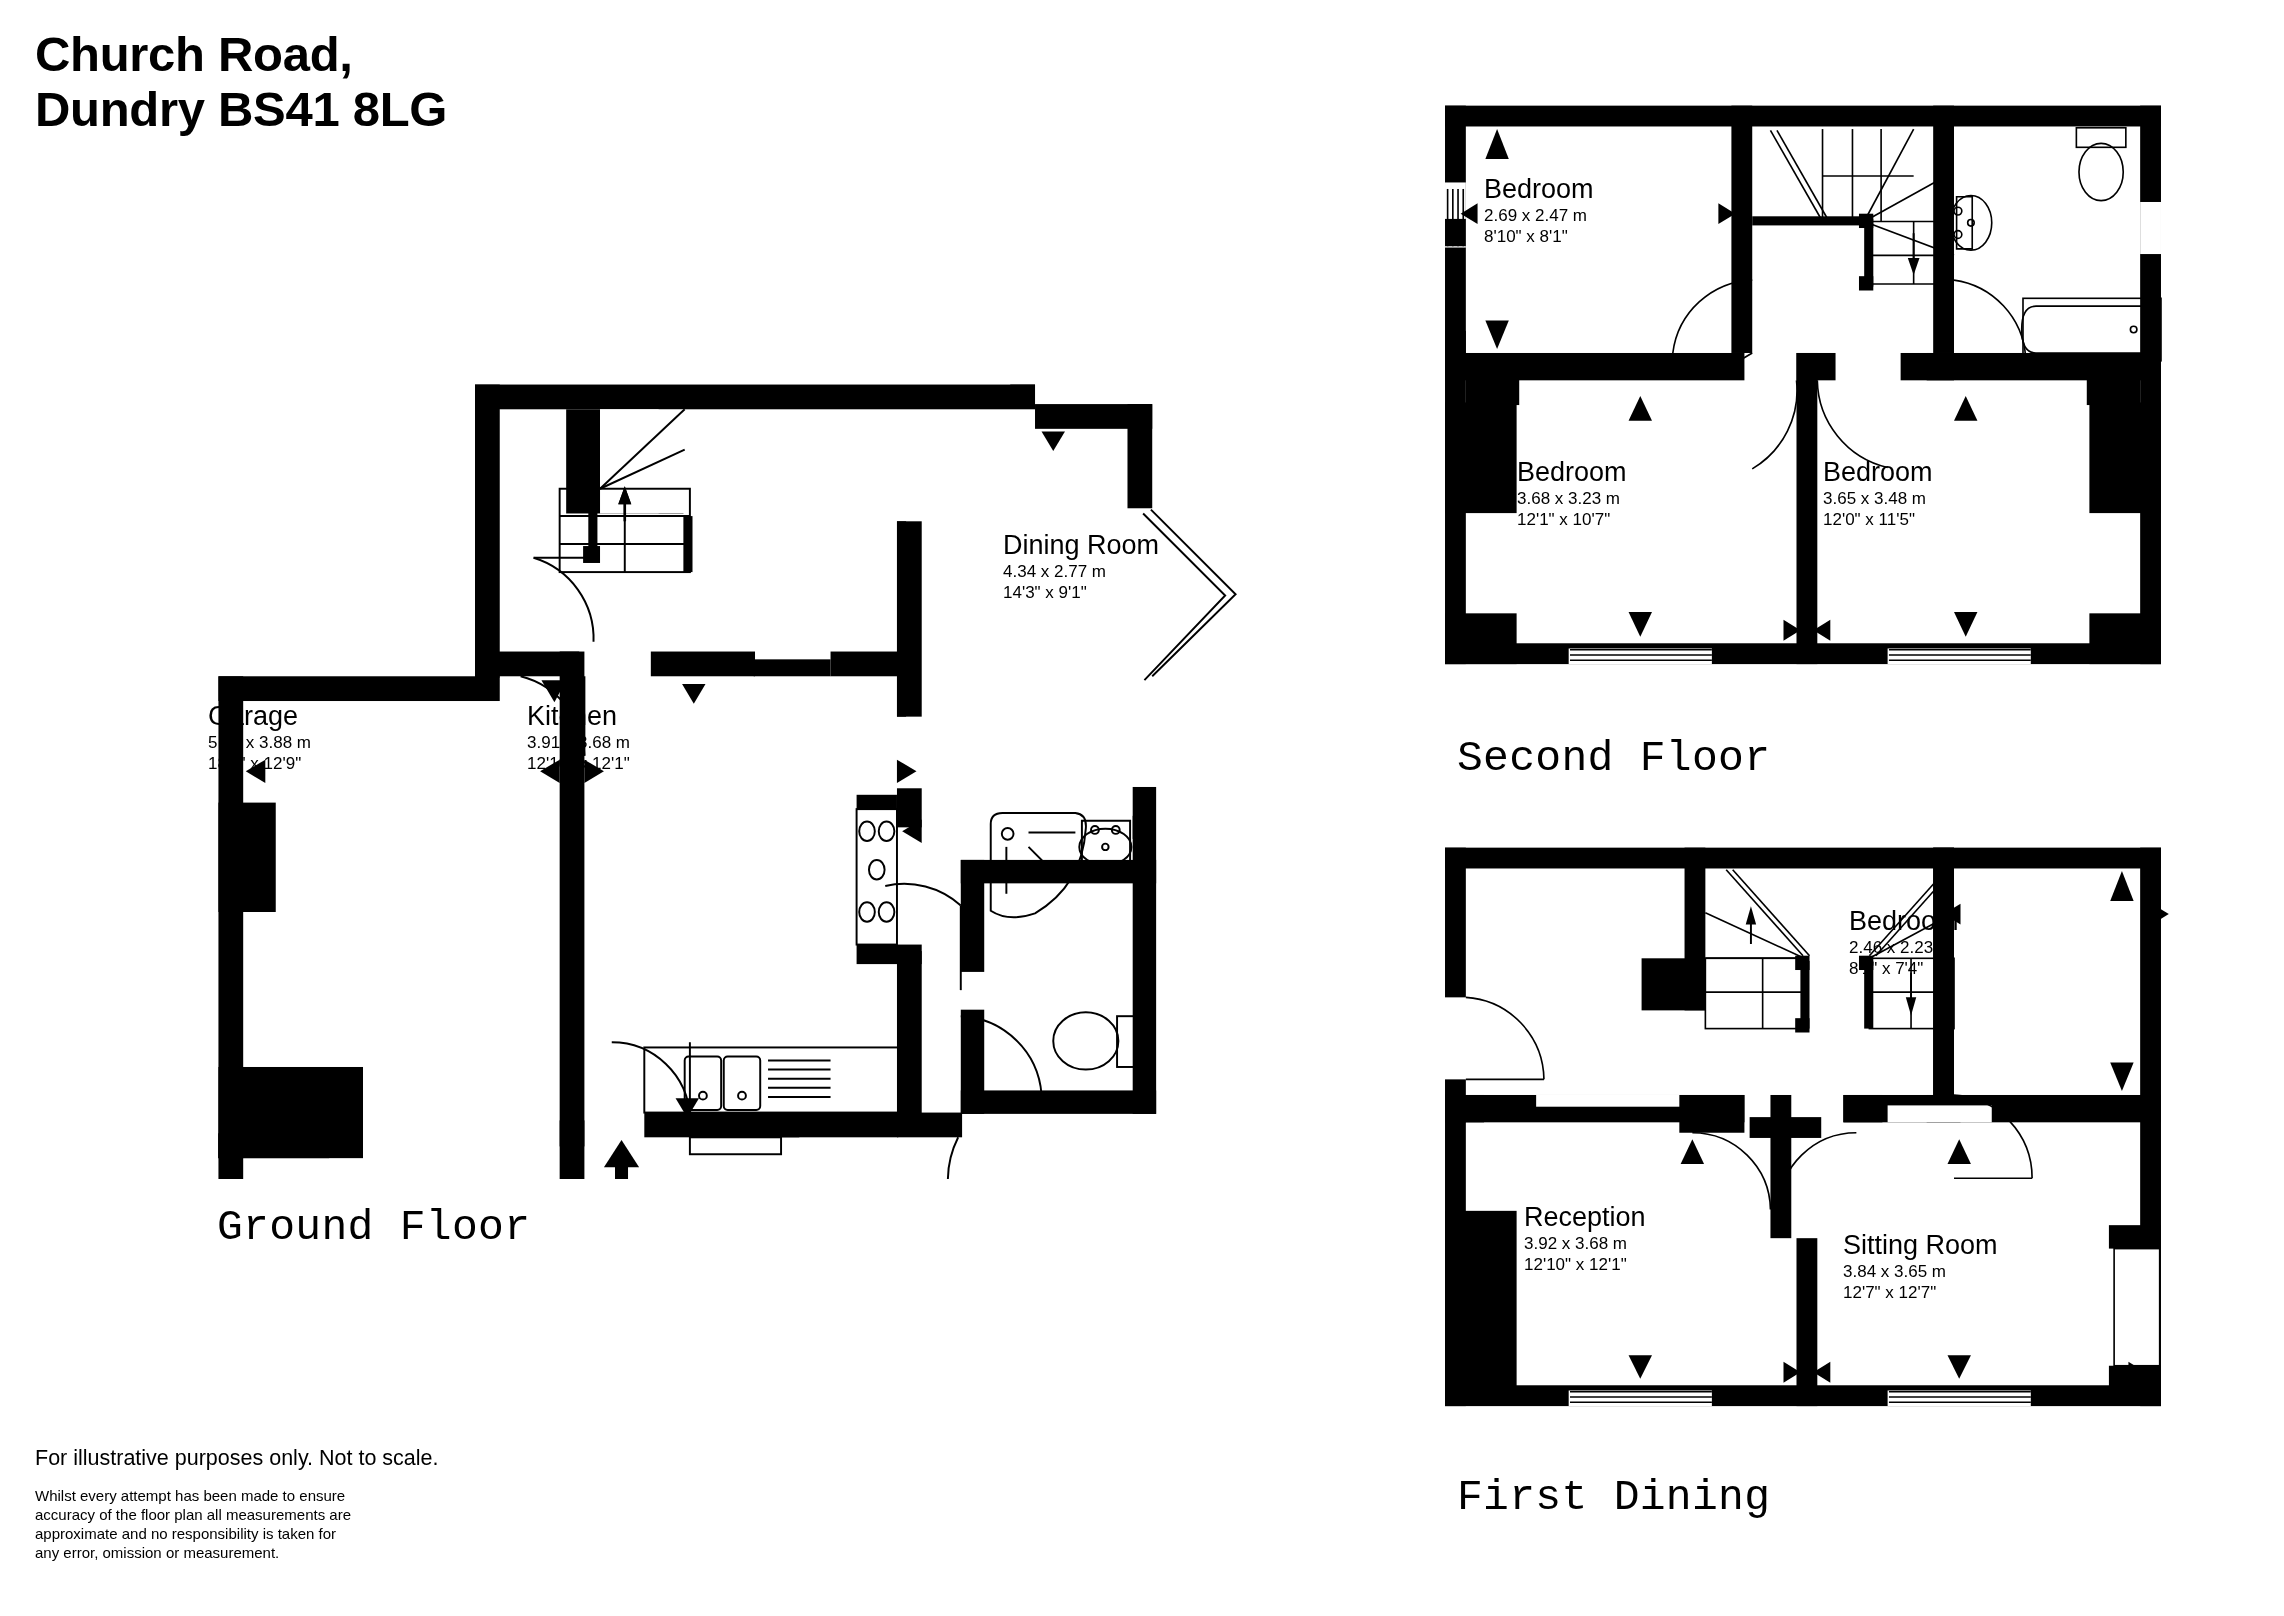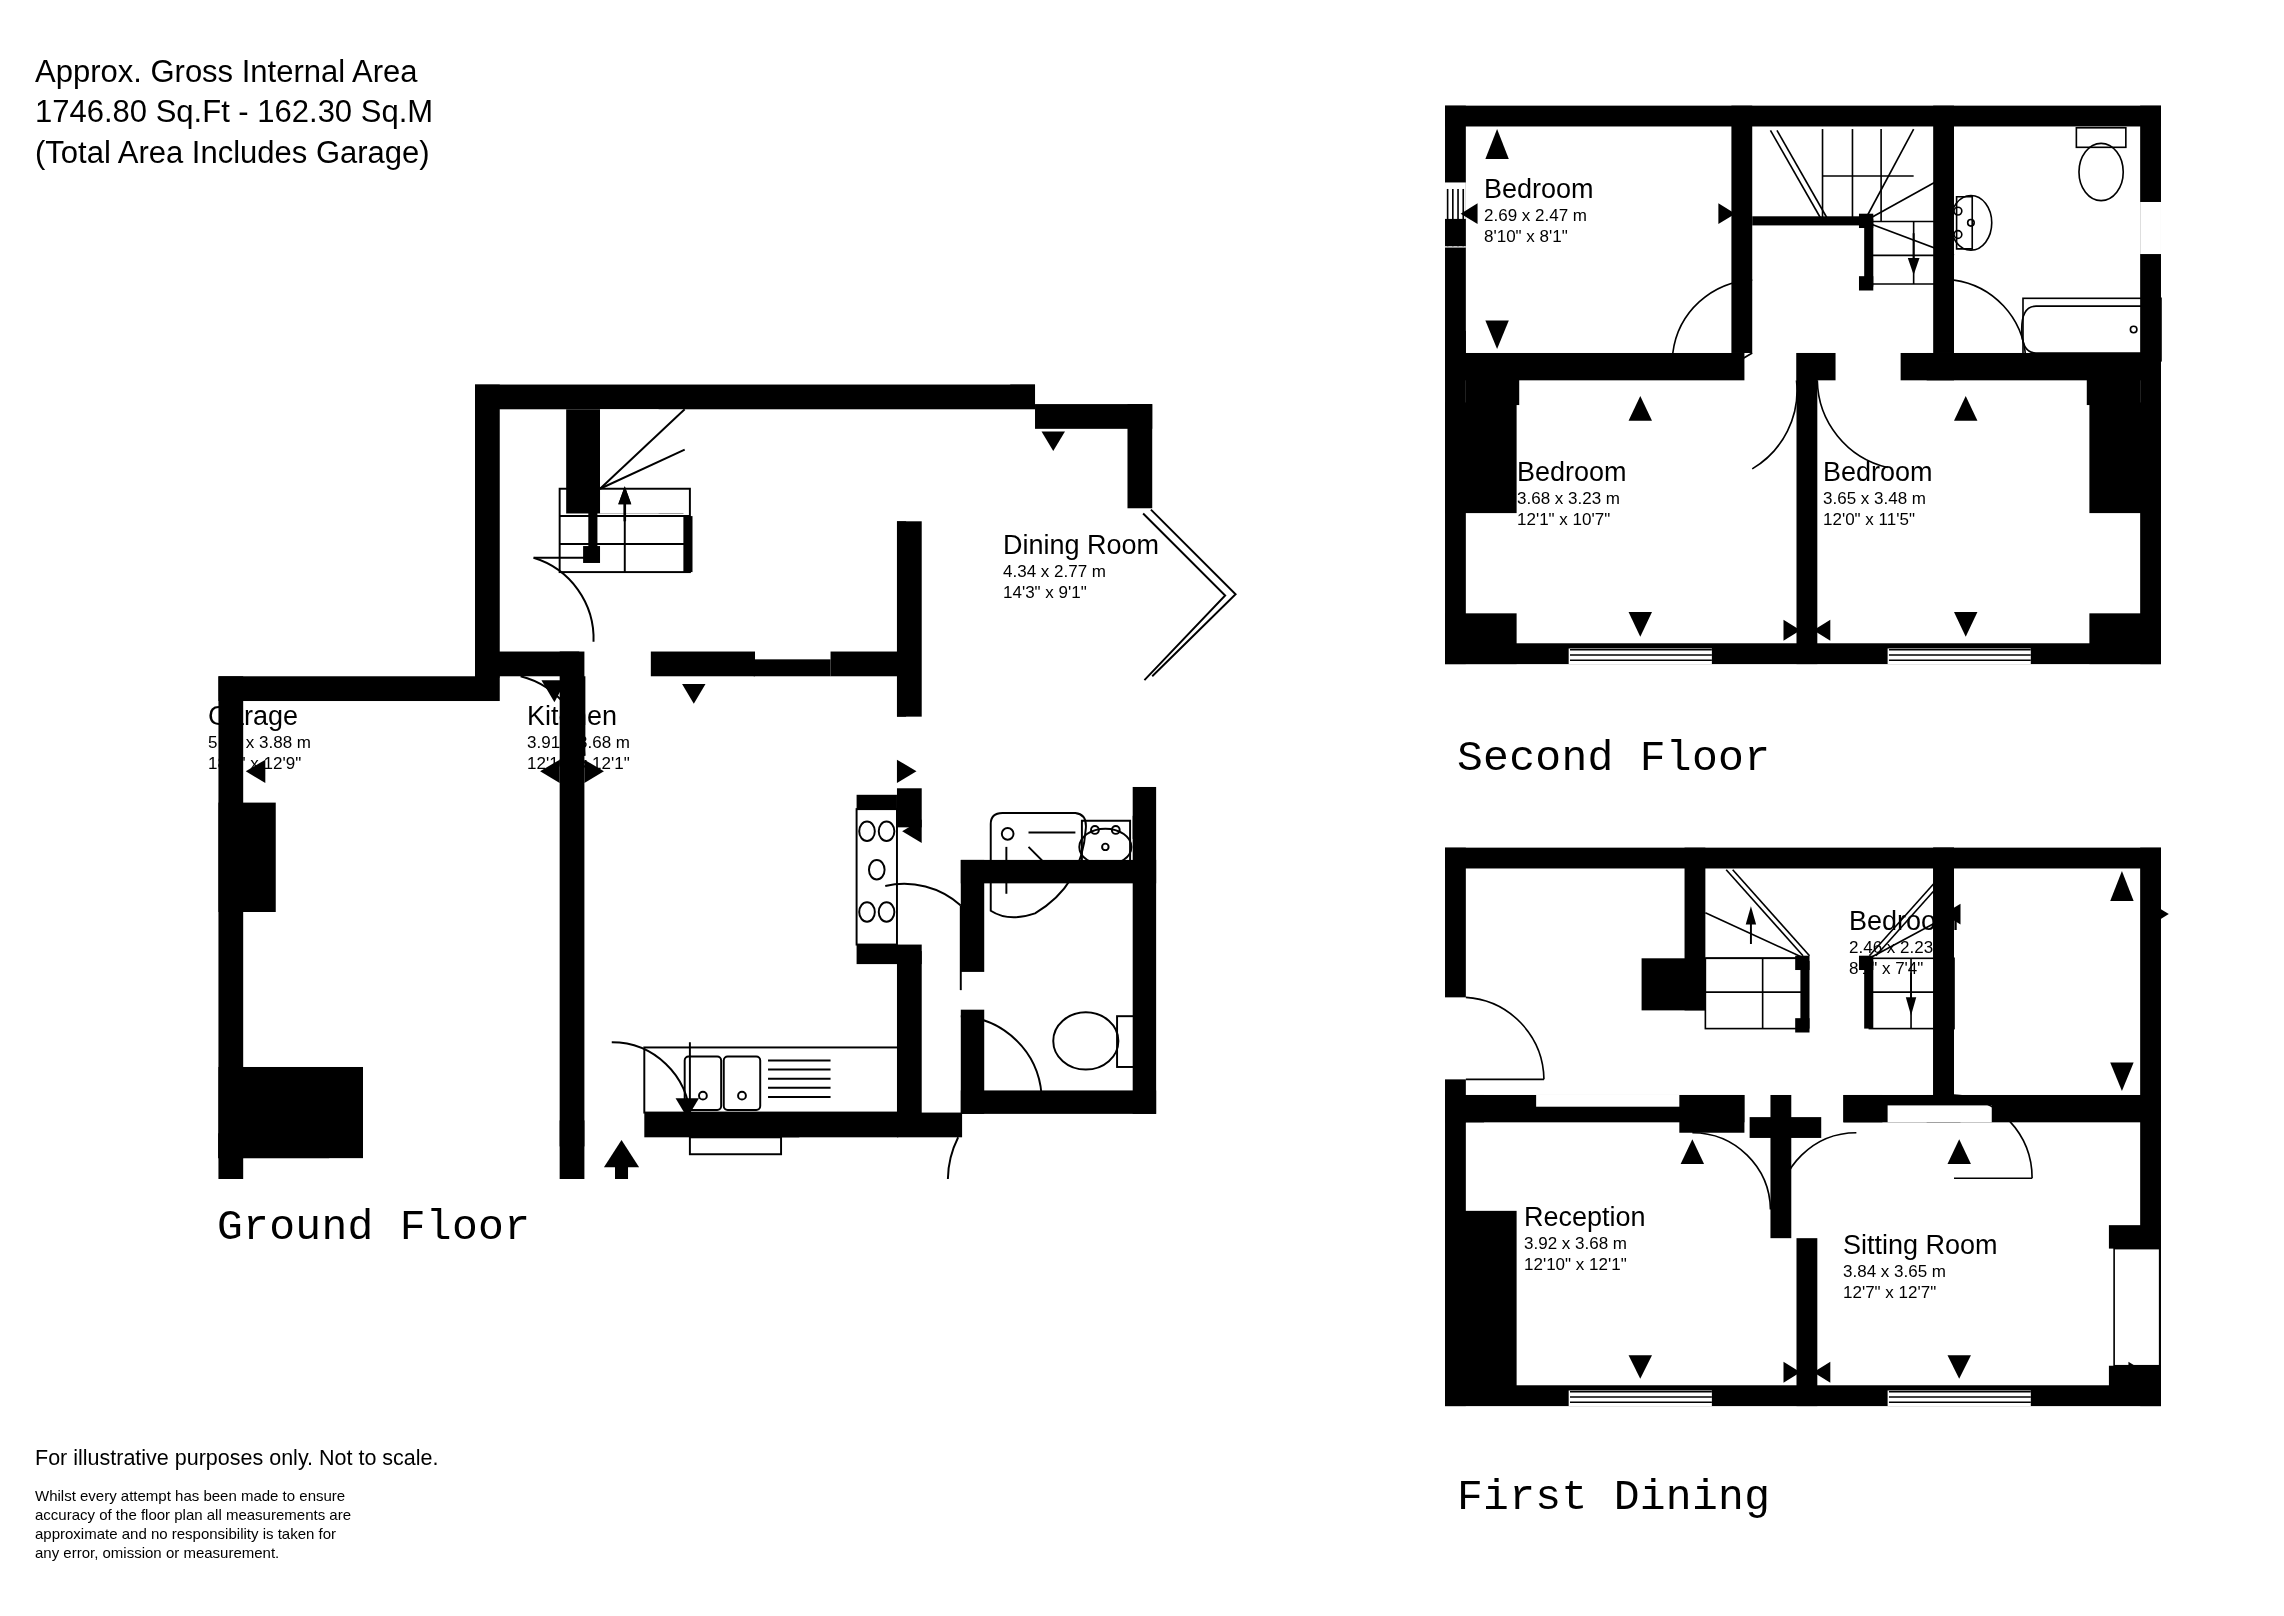--- a/index.html
+++ b/index.html
@@ -95,23 +95,22 @@
   .room-label .rl-metric,
   .room-label .rl-imperial {
     font-size: 17px;
     display: block;
   }
 </style>
 </head>
 <body>
 
 <div id="header-block">
-  <div id="area-summary">Approx. Gross Internal Area
-1746.80 Sq.Ft - 162.30 Sq.M
-(Total Area Includes Garage)</div>
+  <div id="property-title">Church Road,
+Dundry BS41 8LG</div>
 </div>
 
 <div id="disclaimer-block">
   <div id="disclaimer-line1">For illustrative purposes only. Not to scale.</div>
   <div id="disclaimer-body">Whilst every attempt has been made to ensure
 accuracy of the floor plan all measurements are
 approximate and no responsibility is taken for
 any error, omission or measurement.</div>
 </div>
 

